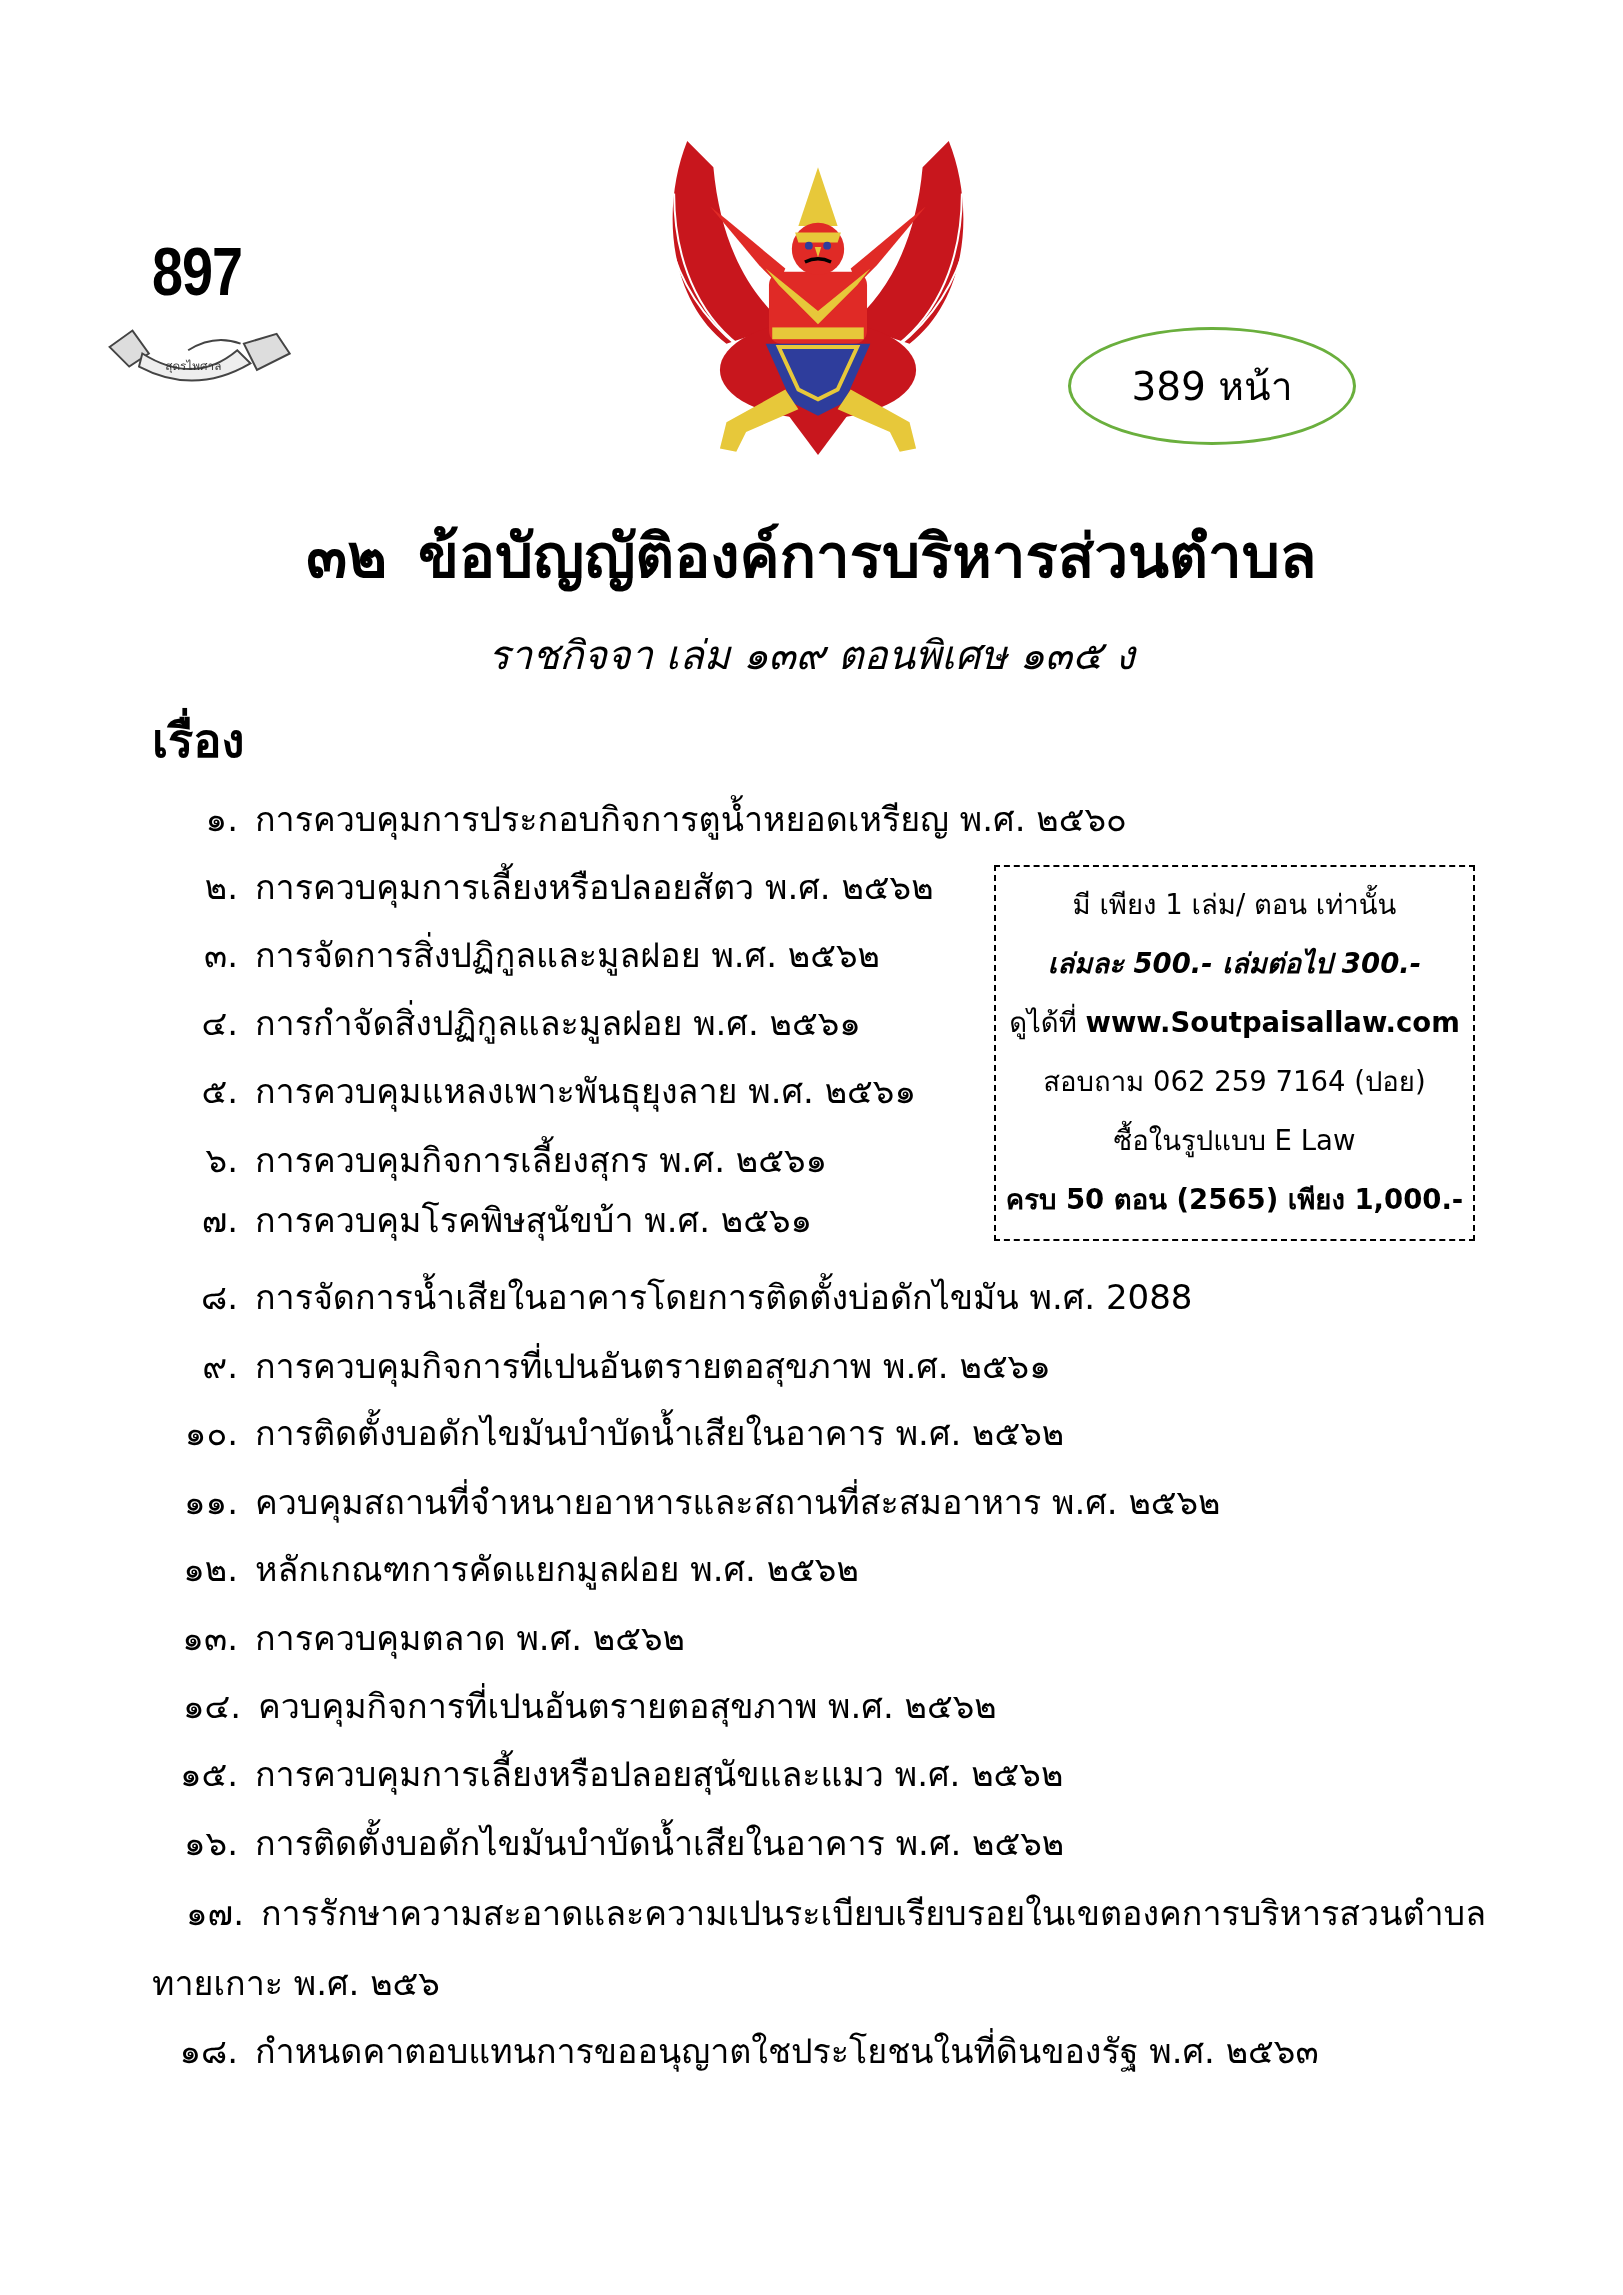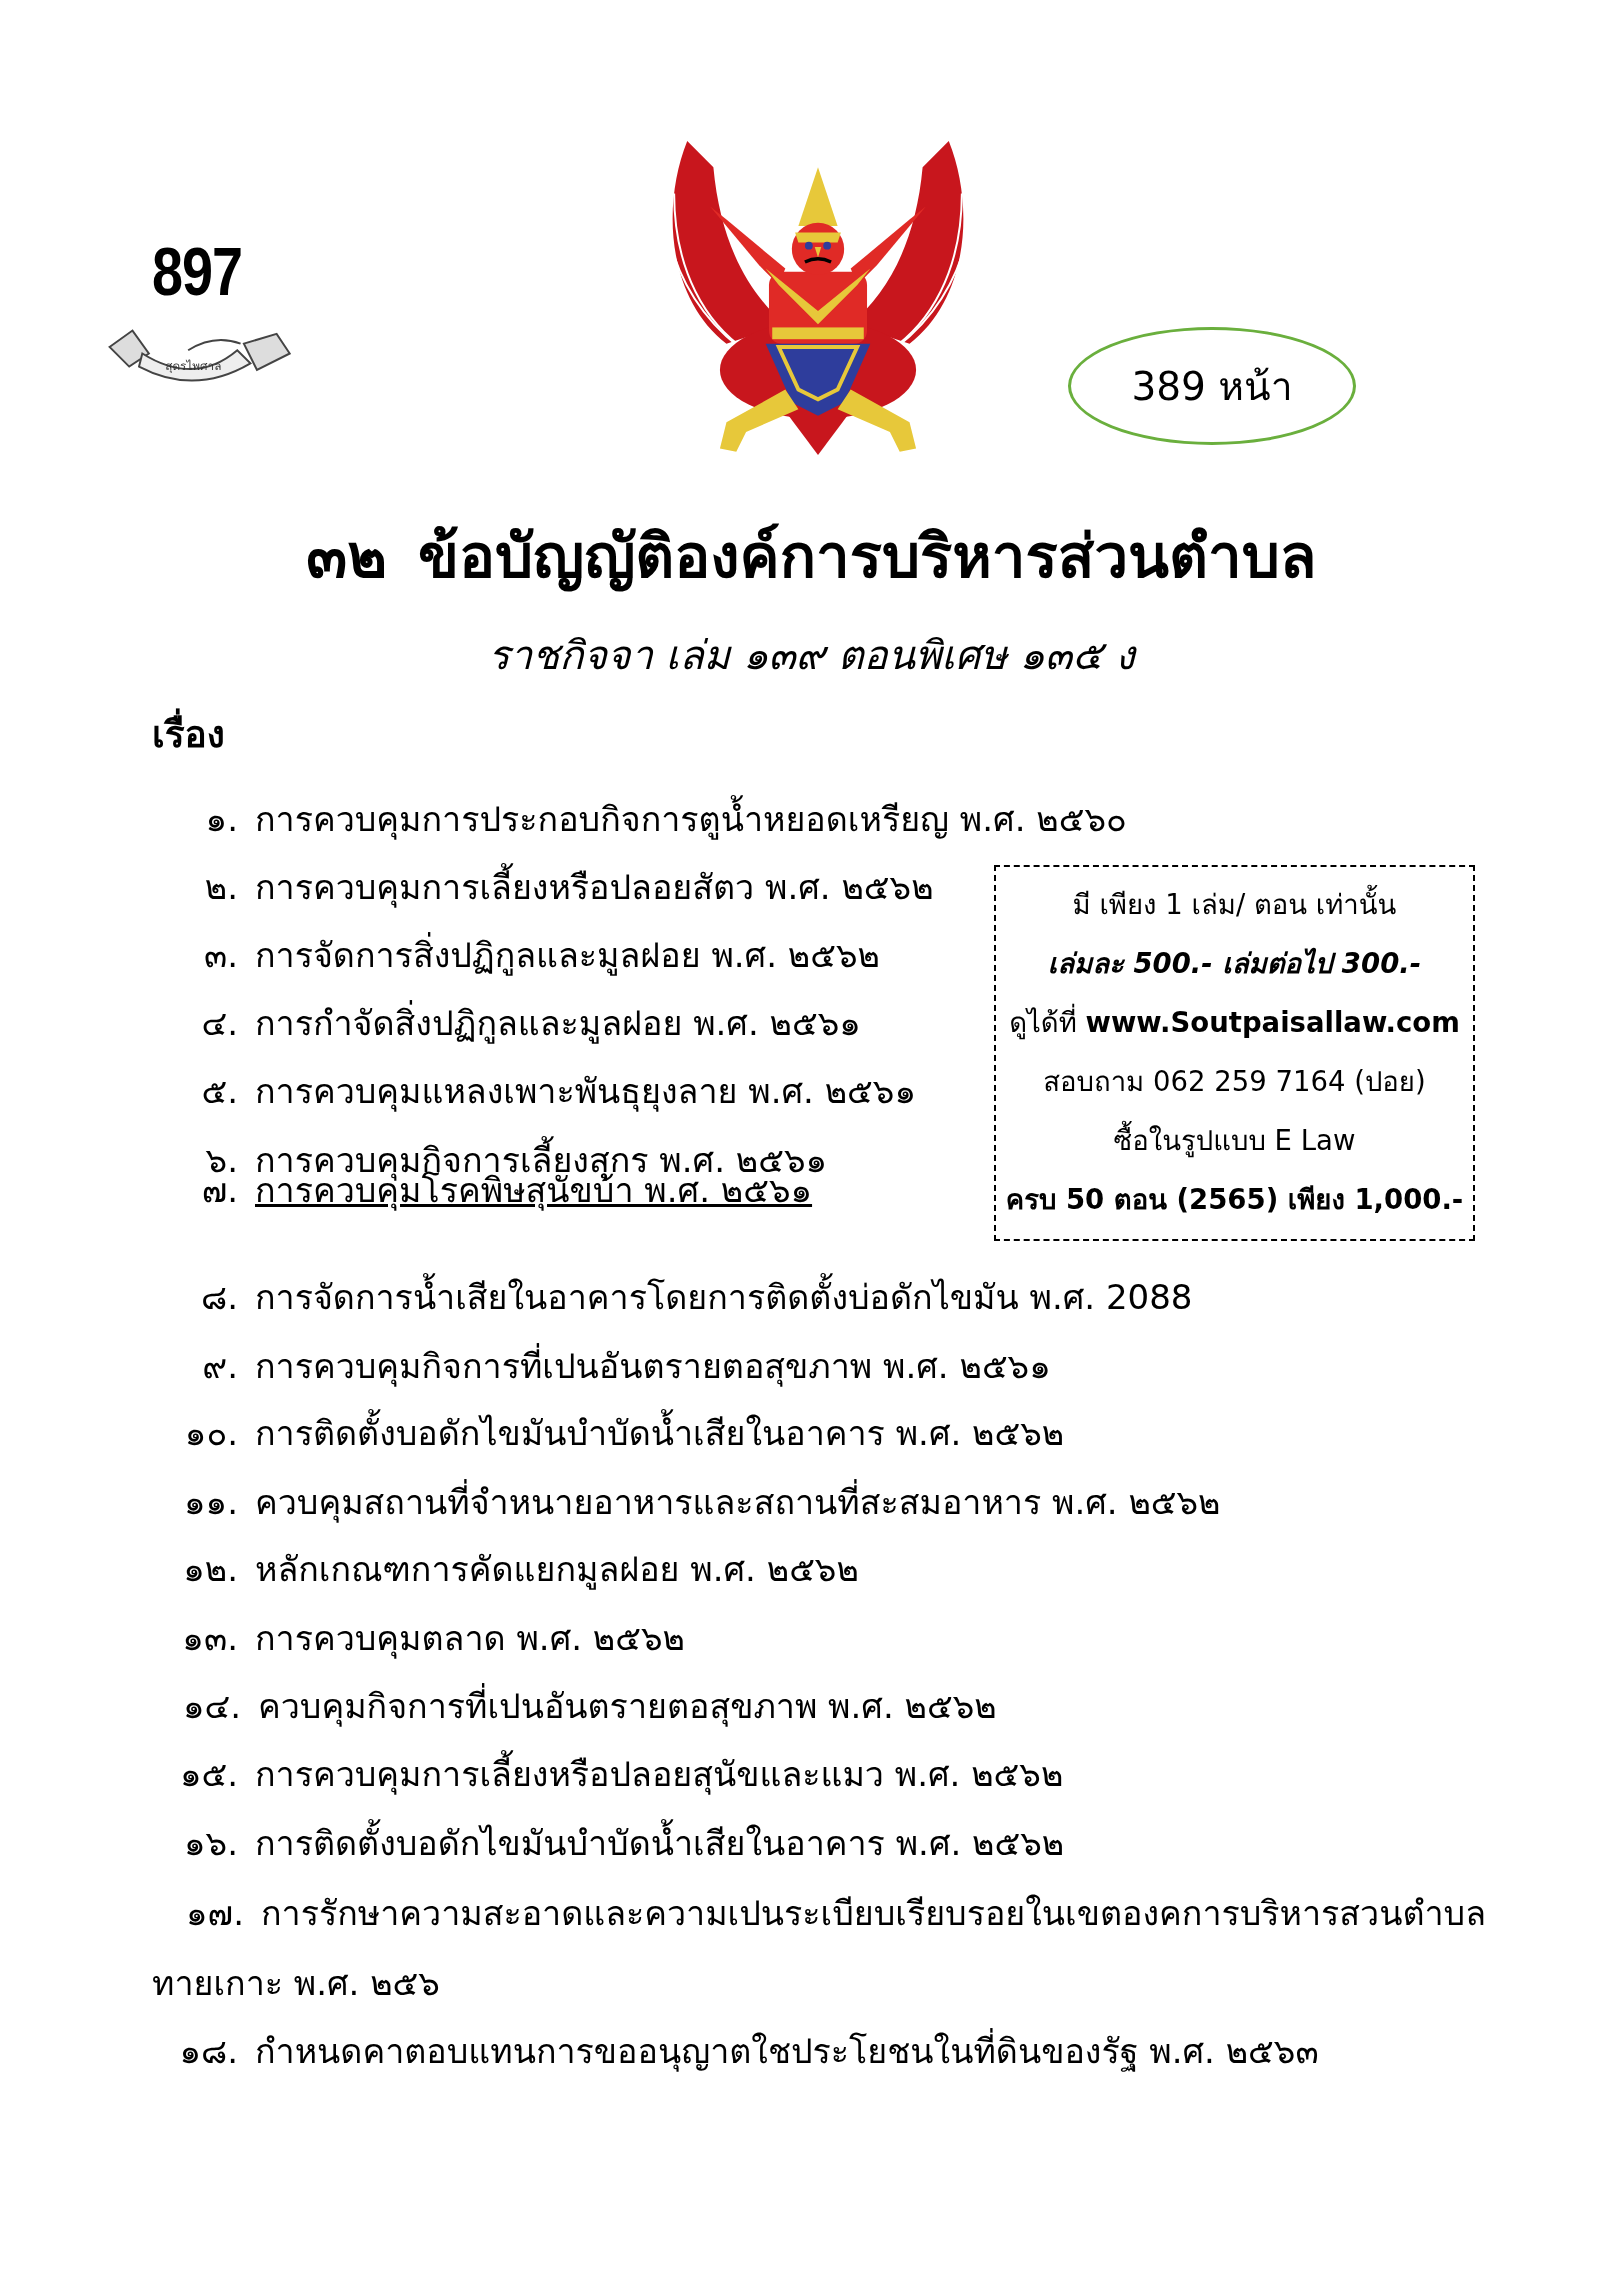--- a/index.html
+++ b/index.html
@@ -19,21 +19,21 @@
     display: flex; align-items: center; justify-content: center;
     font-weight: 400; font-size: 39px; }
 
   .title { left: 0; width: 1623px; top: 520px; text-align: center;
     font-weight: 700; font-size: 60px; line-height: 1.2; }
   .title .num { margin-right: 31px; }
 
   .subtitle { left: 0; width: 1623px; top: 631px; text-align: center;
     font-style: italic; font-size: 40px; line-height: 1.2; }
 
-  .heading { left: 152px; top: 713px; font-weight: 700; font-size: 37px; line-height: 1.2; }
+  .heading { left: 152px; top: 713px; font-weight: 700; font-size: 47px; line-height: 1.2; }
 
   .list { left: 0; top: 0; }
   .item { position: absolute; font-size: 34px; line-height: 1.2; white-space: nowrap; }
   .item .no { display: inline-block; text-align: right; }
   .item .txt { margin-left: 17px; }
 
   .promo { left: 994px; top: 865px; width: 481px; height: 376px;
     border: 2.6px dashed #000; box-sizing: border-box; text-align: center;
     font-size: 27.5px; line-height: 59px; padding-top: 7.9px; }
   .promo .bi { font-weight: 700; font-style: italic; }
@@ -96,21 +96,21 @@
 
 <div class="abs heading">เรื่อง</div>
 
 <div class="abs list">
   <div class="item" style="left:196px; top:799px;"><span class="no" style="width:42px">๑.</span><span class="txt">การควบคุมการประกอบกิจการตูน้ำหยอดเหรียญ  พ.ศ. ๒๕๖๐</span></div>
   <div class="item" style="left:196px; top:867px;"><span class="no" style="width:42px">๒.</span><span class="txt">การควบคุมการเลี้ยงหรือปลอยสัตว  พ.ศ. ๒๕๖๒</span></div>
   <div class="item" style="left:196px; top:935px;"><span class="no" style="width:42px">๓.</span><span class="txt">การจัดการสิ่งปฏิกูลและมูลฝอย  พ.ศ. ๒๕๖๒</span></div>
   <div class="item" style="left:196px; top:1003px;"><span class="no" style="width:42px">๔.</span><span class="txt">การกำจัดสิ่งปฏิกูลและมูลฝอย  พ.ศ. ๒๕๖๑</span></div>
   <div class="item" style="left:196px; top:1071px;"><span class="no" style="width:42px">๕.</span><span class="txt">การควบคุมแหลงเพาะพันธุยุงลาย  พ.ศ. ๒๕๖๑</span></div>
   <div class="item" style="left:196px; top:1140px;"><span class="no" style="width:42px">๖.</span><span class="txt">การควบคุมกิจการเลี้ยงสุกร  พ.ศ. ๒๕๖๑</span></div>
-  <div class="item" style="left:196px; top:1170px;text-decoration:underline;"><span class="no" style="width:42px">๗.</span><span class="txt">การควบคุมโรคพิษสุนัขบ้า พ.ศ. ๒๕๖๑</span></div>
+  <div class="item" style="left:196px; top:1200px;"><span class="no" style="width:42px">๗.</span><span class="txt">การควบคุมโรคพิษสุนัขบ้า พ.ศ. ๒๕๖๑</span></div>
   <div class="item" style="left:196px; top:1277px;"><span class="no" style="width:42px">๘.</span><span class="txt">การจัดการน้ำเสียในอาคารโดยการติดตั้งบ่อดักไขมัน พ.ศ. 2088</span></div>
   <div class="item" style="left:196px; top:1346px;"><span class="no" style="width:42px">๙.</span><span class="txt">การควบคุมกิจการที่เปนอันตรายตอสุขภาพ  พ.ศ. ๒๕๖๑</span></div>
   <div class="item" style="left:177px; top:1413px;"><span class="no" style="width:61px">๑๐.</span><span class="txt">การติดตั้งบอดักไขมันบำบัดน้ำเสียในอาคาร  พ.ศ. ๒๕๖๒</span></div>
   <div class="item" style="left:177px; top:1482px;"><span class="no" style="width:61px">๑๑.</span><span class="txt">ควบคุมสถานที่จำหนายอาหารและสถานที่สะสมอาหาร  พ.ศ. ๒๕๖๒</span></div>
   <div class="item" style="left:177px; top:1549px;"><span class="no" style="width:61px">๑๒.</span><span class="txt">หลักเกณฑการคัดแยกมูลฝอย พ.ศ. ๒๕๖๒</span></div>
   <div class="item" style="left:177px; top:1618px;"><span class="no" style="width:61px">๑๓.</span><span class="txt">การควบคุมตลาด พ.ศ. ๒๕๖๒</span></div>
   <div class="item" style="left:180px; top:1686px;"><span class="no" style="width:61px">๑๔.</span><span class="txt">ควบคุมกิจการที่เปนอันตรายตอสุขภาพ  พ.ศ. ๒๕๖๒</span></div>
   <div class="item" style="left:177px; top:1754px;"><span class="no" style="width:61px">๑๕.</span><span class="txt">การควบคุมการเลี้ยงหรือปลอยสุนัขและแมว  พ.ศ. ๒๕๖๒</span></div>
   <div class="item" style="left:177px; top:1823px;"><span class="no" style="width:61px">๑๖.</span><span class="txt">การติดตั้งบอดักไขมันบำบัดน้ำเสียในอาคาร  พ.ศ. ๒๕๖๒</span></div>
   <div class="item" style="left:183px; top:1893px;"><span class="no" style="width:61px">๑๗.</span><span class="txt">การรักษาความสะอาดและความเปนระเบียบเรียบรอยในเขตองคการบริหารสวนตำบล</span></div>

